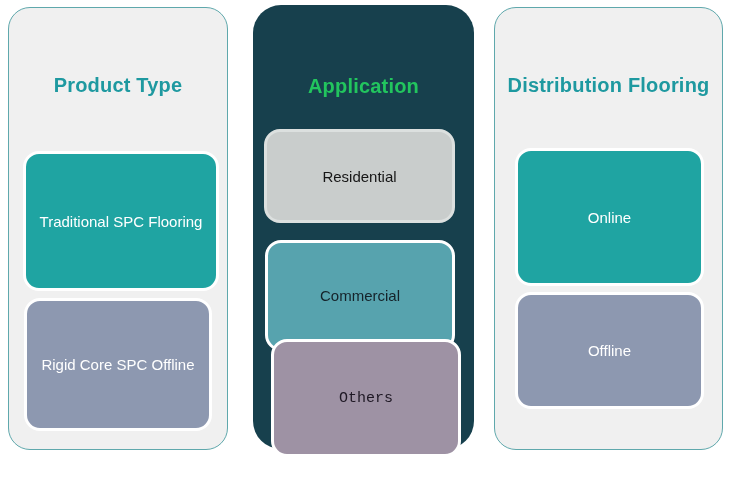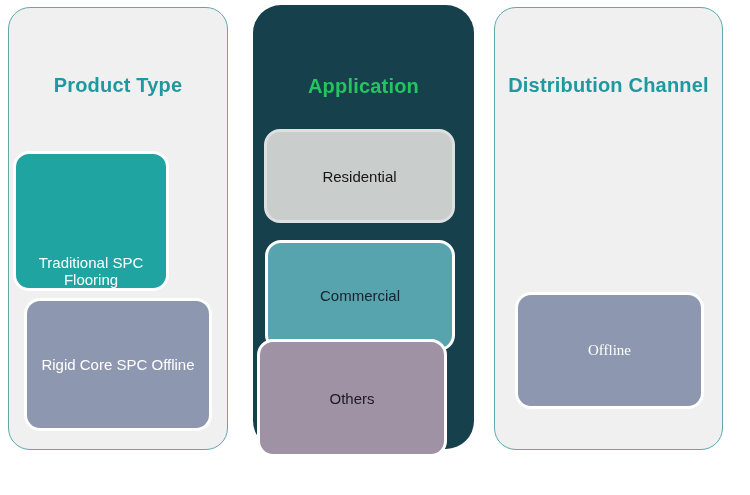--- a/index.html
+++ b/index.html
@@ -42,29 +42,29 @@
     border-radius:16px;
     border:3px solid #FFFFFF;
   }
   .box.teal{background:var(--teal_box,#1FA4A2);color:#FFFFFF;}
   .box.slate{background:var(--slate_box,#8D98B0);color:#FFFFFF;}
   .box.gray{background:var(--gray_box,#C9CDCC);border-color:var(--gray_box_border,#DCE0DF);color:#161616;}
   .box.midteal{background:var(--mid_teal_box,#57A3AE);color:#15232A;}
   .box.mauve{background:var(--mauve_box,#9E92A4);color:#1E1824;}
 
   
-  #box-traditional{left:4px;top:143px;width:156px;height:140px;align-items:flex-end;}
+  #box-traditional{left:14px;top:143px;width:196px;height:140px;}
   #box-rigid{left:15px;top:290px;width:188px;height:133px;}
   
   #box-residential{left:11px;top:124px;width:191px;height:94px;}
   #box-commercial{left:12px;top:235px;width:190px;height:111px;}
-  #box-others{left:4px;top:334px;width:190px;height:118px;}
+  #box-others{left:18px;top:334px;width:190px;height:118px;font-family:Liberation Mono, monospace;}
   
   #box-online{left:20px;top:140px;width:189px;height:138px;}
-  #box-offline{left:20px;top:284px;width:189px;height:117px;font-family:Liberation Serif, serif;}
+  #box-offline{left:20px;top:284px;width:189px;height:117px;}
 </style>
 </head>
 <body>
 
 <div class="canvas">
 
   <section class="panel light" id="panel-product-type">
     <h2 class="heading teal">Product Type</h2>
     <div class="box teal" id="box-traditional">
       <span>Traditional SPC Flooring</span>
@@ -81,19 +81,22 @@
     </div>
     <div class="box midteal" id="box-commercial">
       <span>Commercial</span>
     </div>
     <div class="box mauve" id="box-others">
       <span>Others</span>
     </div>
   </section>
 
   <section class="panel light" id="panel-distribution">
-    <h2 class="heading teal">Distribution Channel</h2>
+    <h2 class="heading teal">Distribution Flooring</h2>
+    <div class="box teal" id="box-online">
+      <span>Online</span>
+    </div>
     <div class="box slate" id="box-offline">
       <span>Offline</span>
     </div>
   </section>
 
 </div>
 
 </body></html>

